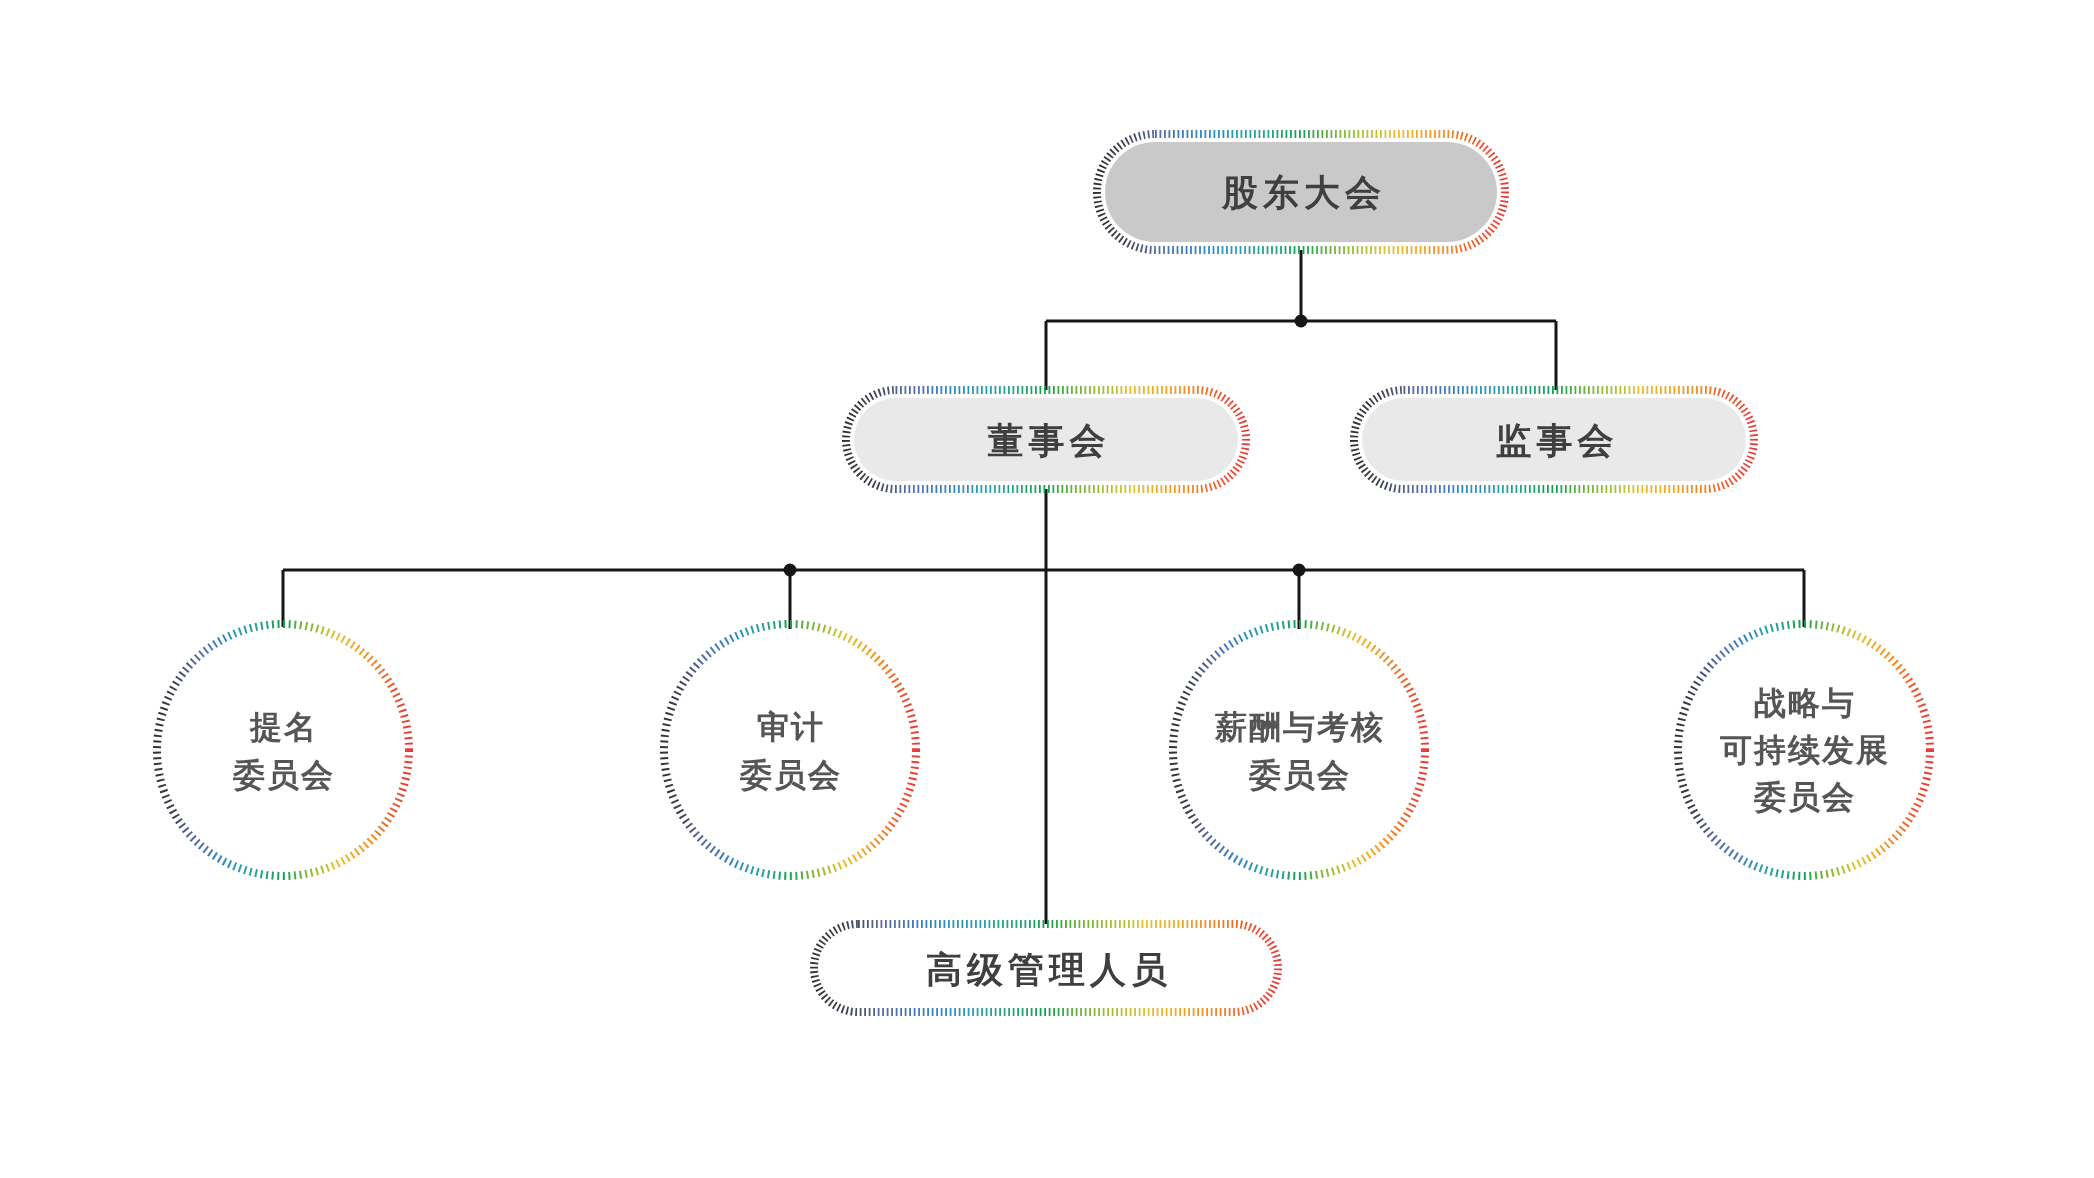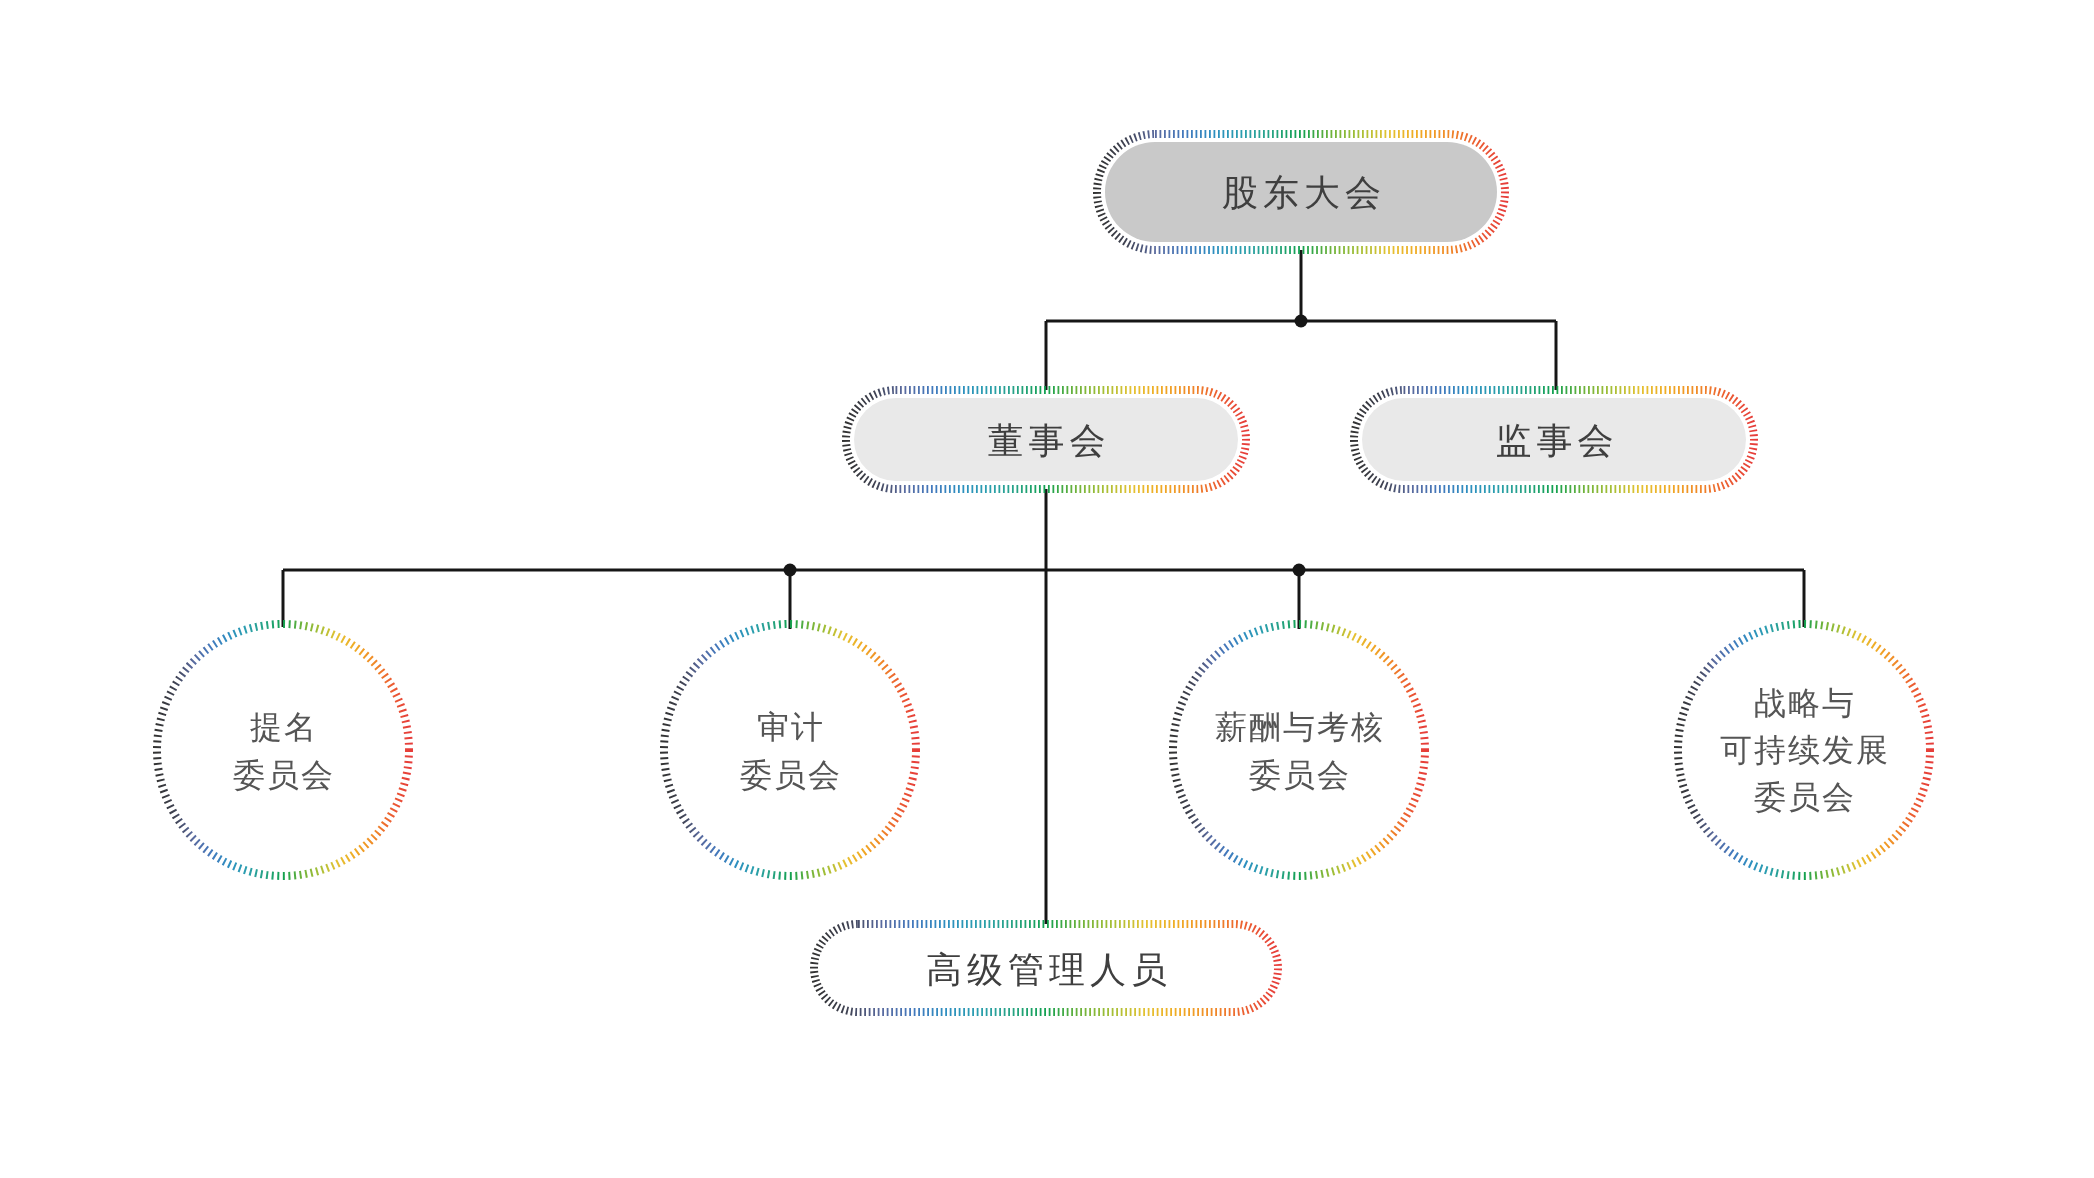--- a/index.html
+++ b/index.html
@@ -6,20 +6,21 @@
     margin: 0;
     padding: 0;
     background: #ffffff;
   }
   .stage {
     width: 2094px;
     height: 1178px;
     position: relative;
     background: #ffffff;
     overflow: hidden;
+    font-weight: bold;
   }
   svg {
     display: block;
     width: 2094px;
     height: 1178px;
   }
   .node-label {
     font-family: "Liberation Sans", "DejaVu Sans", sans-serif;
     fill: #3f3f3f;
     font-size: 36px;

